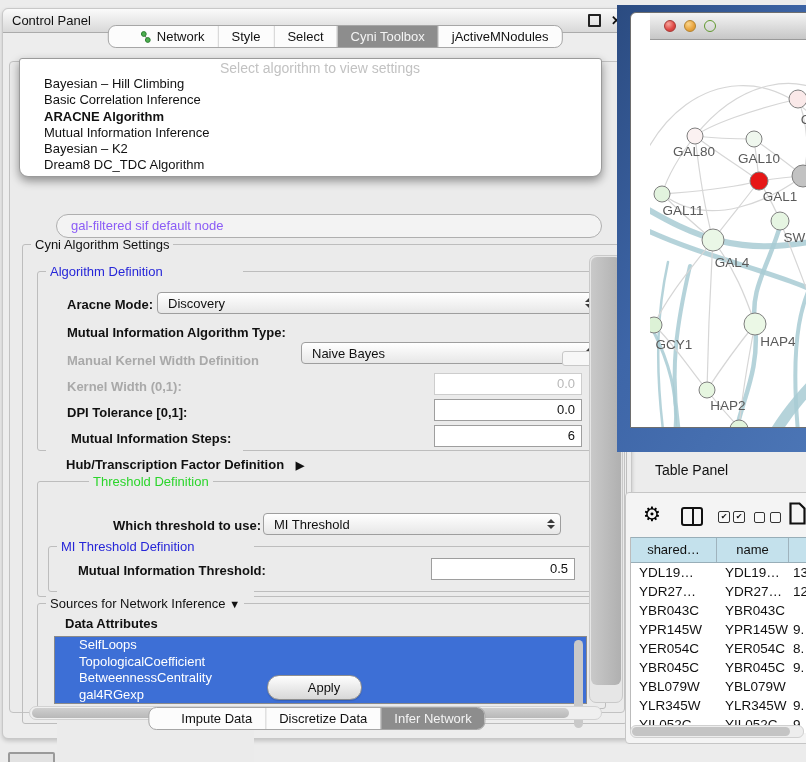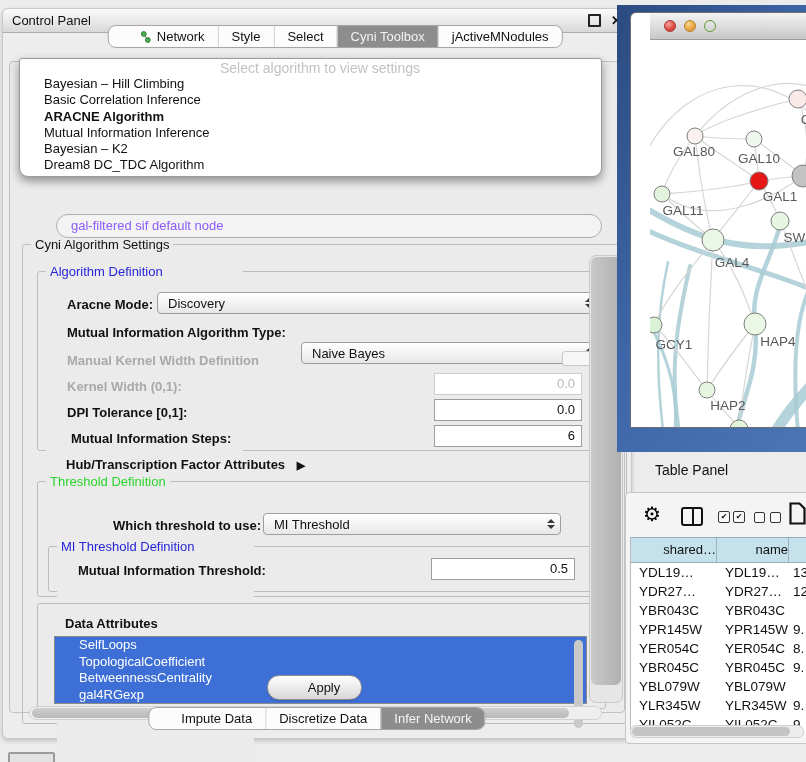--- a/index.html
+++ b/index.html
@@ -35,21 +35,21 @@
   .popup .it{font-size:13px;line-height:16.3px;padding-left:5px;}
   .popup .it.b{font-weight:bold;}
 
   .ghost-combo{left:46px;top:152px;width:530px;height:22px;z-index:5;border:1px solid #AFAFAF;
       border-radius:12px;background:#F3F3F3;color:#8b5cf6;font-size:13px;line-height:22px;padding-left:14px;}
 
   
   .grp{border:1px solid #BDBDBD;border-radius:3px;}
   .grp>.legend{position:absolute;top:-8px;left:8px;background:#EBEBEB;padding:0 4px;font-size:13px;line-height:15px;}
   .legend.blue{color:#2626D8;}
-  .legend.green{color:#2BD52B;}
+  .legend.green{color:#2BD52B;margin-left:43px;}
 
   .cyni{left:12px;top:182px;width:584px;height:478px;}
   .lbl{font-size:13px;font-weight:bold;color:#111;white-space:nowrap;}
   .lbl.dis{color:#A9A9A9;}
 
   .combo{height:22px;border:1px solid #9E9E9E;border-radius:4px;background:linear-gradient(#FFFFFF,#E7E7E7);
       font-size:13px;line-height:22px;padding:0 24px 0 10px;position:relative;box-sizing:border-box;}
   .stepper{position:absolute;right:5px;top:0;bottom:0;display:flex;flex-direction:column;justify-content:center;gap:2px;}
   .stepper i{display:block;width:0;height:0;border-left:4px solid transparent;border-right:4px solid transparent;}
   .stepper .up{border-bottom:4px solid #3A3A3A;}
@@ -102,21 +102,21 @@
   .colsel i{position:absolute;left:50%;top:0;bottom:0;width:2px;background:#111;}
   .ckpair{left:92px;top:18px;display:flex;gap:3px;}
   .ckpair span{width:10px;height:10px;border:1px solid #333;border-radius:2px;background:#F8F8F8;
       font-size:8px;line-height:10px;text-align:center;color:#111;}
   .unpair{left:128px;top:19px;display:flex;gap:5px;}
   .unpair span{width:9px;height:9px;border:1px solid #333;border-radius:2px;background:#F8F8F8;}
   .docicon{left:163px;top:9px;}
 
   .tbl{position:absolute;left:4px;top:44px;right:0;height:196px;overflow:hidden;background:#FFF;border-left:1px solid #BBB;}
   .tbl-head{display:flex;height:24px;background:#C4E1EC;border-top:1px solid #98AEB8;border-bottom:1px solid #98AEB8;}
-  .tbl-head .hc{font-size:13px;line-height:24px;text-align:right;border-right:1px solid #9FB3BD;box-sizing:border-box;}
+  .tbl-head .hc{font-size:13px;line-height:24px;text-align:center;border-right:1px solid #9FB3BD;box-sizing:border-box;}
   .tbl-row{display:flex;height:19px;font-size:13.5px;line-height:19px;background:#FFF;}
   .tbl-row .c{white-space:nowrap;overflow:hidden;box-sizing:border-box;}
   .c1{width:86px;padding-left:8px;}
   .c2{width:72px;padding-left:8px;}
   .c3{flex:1;padding-left:4px;}
   .tp-hscroll{position:absolute;left:4px;bottom:5px;width:172px;height:11px;background:#EDEDED;
       border:1px solid #D0D0D0;border-radius:6px;}
   .tp-hscroll .thumb{position:absolute;left:1px;top:1px;bottom:1px;width:92%;background:#C4C4C4;border-radius:5px;}
 
   .splitter-dot{left:605px;top:362px;font-size:10px;color:#8A8A8A;}
@@ -192,21 +192,21 @@
           <div class="abs field dis" style="left:396px;top:101px;width:134px;">0.0</div>
 
           <div class="abs lbl" style="left:10px;top:133px;">DPI Tolerance [0,1]:</div>
           <div class="abs field" style="left:396px;top:127px;width:134px;">0.0</div>
 
           <div class="abs lbl" style="left:14px;top:159px;">Mutual Information Steps:</div>
           <div class="abs field" style="left:396px;top:153px;width:134px;">6</div>
         </div>
 
         <div class="abs lbl" style="left:24px;top:212px;">
-          <span>Hub/Transcription Factor Attributes</span>
+          <span>Hub/Transcription Factor Definition</span>
           <span class="hub-arrow" style="margin-left:8px;">▶</span>
         </div>
 
         <div class="abs grp" style="left:14px;top:236px;width:548px;height:114px;">
           <span class="legend green">Threshold Definition</span>
 
           <div class="abs lbl" style="left:56px;top:36px;">Which threshold to use:</div>
           <div class="abs combo" style="left:206px;top:31px;width:298px;">
             <span>MI Threshold</span>
             <span class="stepper">
@@ -216,20 +216,24 @@
           </div>
 
           <div class="abs grp" style="left:10px;top:64px;width:526px;height:44px;">
             <span class="legend blue">MI Threshold Definition</span>
             <div class="abs lbl" style="left:10px;top:16px;">Mutual Information Threshold:</div>
             <div class="abs field" style="left:382px;top:11px;width:130px;text-align:right;">0.5</div>
           </div>
         </div>
 
         <div class="abs grp" style="left:14px;top:358px;width:548px;height:104px;">
+          <span class="legend">
+            <span>Sources for Network Inference</span>
+            <span class="src-arrow">▼</span>
+          </span>
           <div class="abs lbl" style="left:8px;top:12px;">Data Attributes</div>
           <div class="abs attr-list" style="left:16px;top:32px;width:512px;height:66px;" id="attr-list">
               <div class="row">SelfLoops</div>
               <div class="row">TopologicalCoefficient</div>
               <div class="row">BetweennessCentrality</div>
               <div class="row">gal4RGexp</div>
             </div>
           <div class="attr-vscroll" style="right:22px;top:36px;"></div>
         </div>
 

